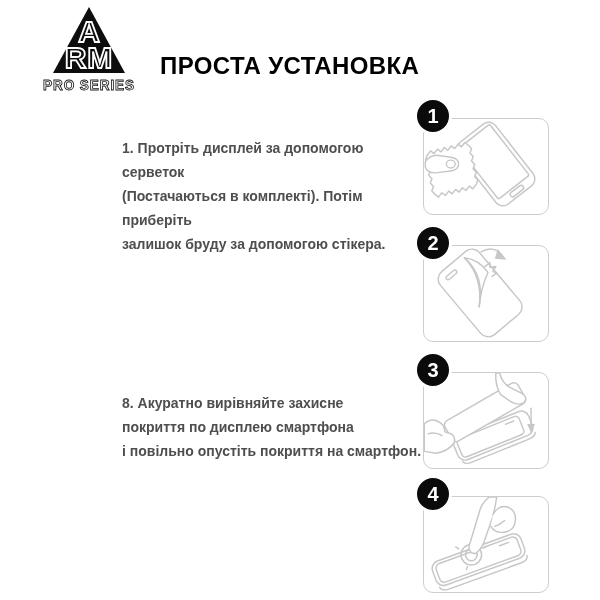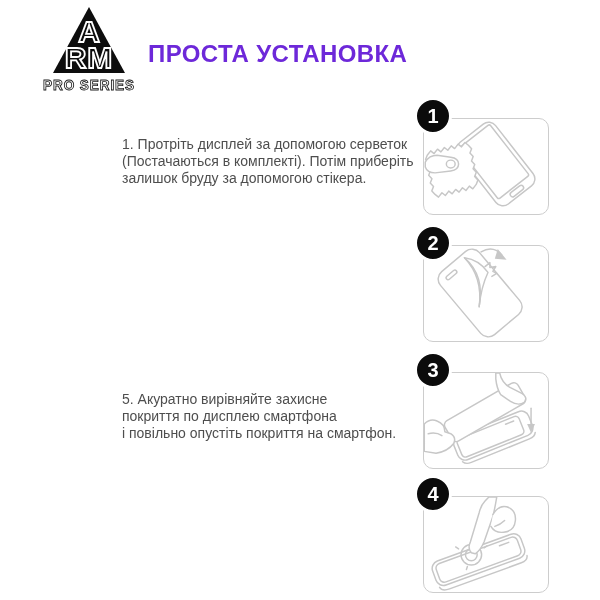--- a/index.html
+++ b/index.html
@@ -1,25 +1,25 @@
 <!DOCTYPE html>
 <html><head>
 <meta charset="utf-8">
 <style>
   html,body{margin:0;padding:0;background:#fff;}
   .canvas{position:relative;width:600px;height:600px;background:#fff;
           font-family:"Liberation Sans",sans-serif;overflow:hidden;}
 
   .logo-svg{position:absolute;left:40px;top:2px;overflow:visible;}
 
-  .title{position:absolute;left:148px;top:40px;margin:0;
-         font-size:24px;font-weight:bold;letter-spacing:.4px;color:#6d28d9;}
+  .title{position:absolute;left:148px;top:40px;margin:12px;
+         font-size:24px;font-weight:bold;letter-spacing:.4px;color:#000000;}
 
   .step-text{position:absolute;left:122px;width:306px;
-             font-size:14px;line-height:17px;color:#4e4e4e;white-space:pre-line;}
+             font-size:14px;line-height:24px;color:#4e4e4e;white-space:pre-line;font-weight:bold;}
   .t1{top:136px;} .t2{top:282px;} .t3{top:391px;} .t4{top:517px;}
 
   .illu-box{position:absolute;left:423px;width:126px;height:97px;
             border:1.5px solid #cdcdcd;border-radius:10px;background:#fff;
             box-sizing:border-box;}
   .b1{top:118px;} .b2{top:245px;} .b3{top:372px;} .b4{top:496px;}
   .illu{position:absolute;left:0;top:0;width:100%;height:100%;overflow:hidden;border-radius:8px;}
 
   .badge{position:absolute;left:414px;width:32px;height:32px;border:3px solid #fff;
          border-radius:50%;background:#0b0b0b;color:#fff;z-index:2;
@@ -41,21 +41,21 @@
     <text x="49" y="40" text-anchor="middle" font-size="30" font-weight="bold" fill="none" stroke="#ffffff" stroke-width="1.8">A</text>
     <text x="49" y="66" text-anchor="middle" font-size="30" font-weight="bold" letter-spacing="1" fill="none" stroke="#ffffff" stroke-width="1.8">RM</text>
     <text x="49" y="88" text-anchor="middle" font-size="14.5" font-weight="bold" letter-spacing="1" fill="#ffffff" stroke="#161616" stroke-width="0.9" textLength="92" lengthAdjust="spacingAndGlyphs">PRO SERIES</text>
   </svg>
 
   <h1 class="title">ПРОСТА УСТАНОВКА</h1>
 
   <div class="step-text t1">1. Протріть дисплей за допомогою серветок
 (Постачаються в комплекті). Потім приберіть
 залишок бруду за допомогою стікера.</div>
-  <div class="step-text t3">5. Акуратно вирівняйте захисне
+  <div class="step-text t3">8. Акуратно вирівняйте захисне
 покриття по дисплею смартфона
 і повільно опустіть покриття на смартфон.</div>
 
   <div class="badge n1">1</div>
   <div class="badge n2">2</div>
   <div class="badge n3">3</div>
   <div class="badge n4">4</div>
 
   <div class="illu-box b1">
     <svg class="illu" viewBox="0 0 126 97">

